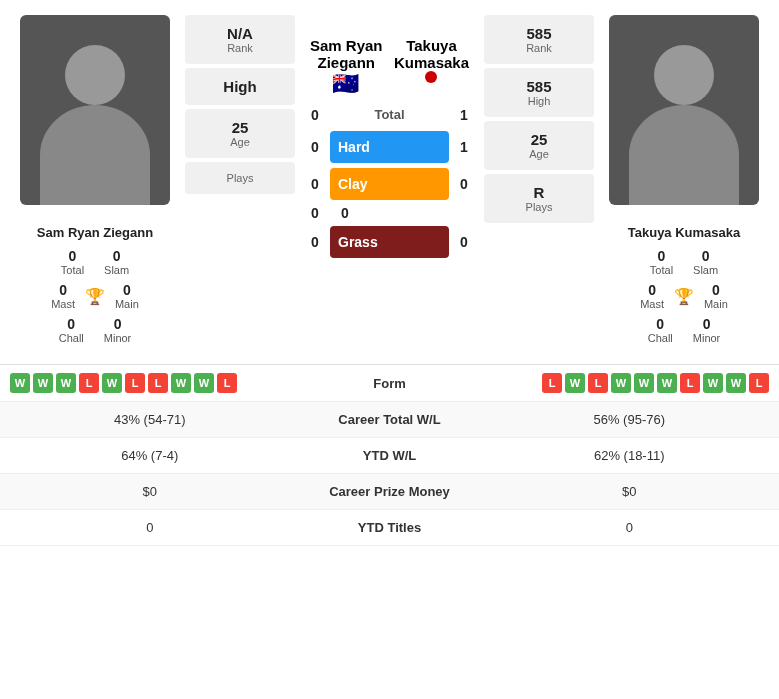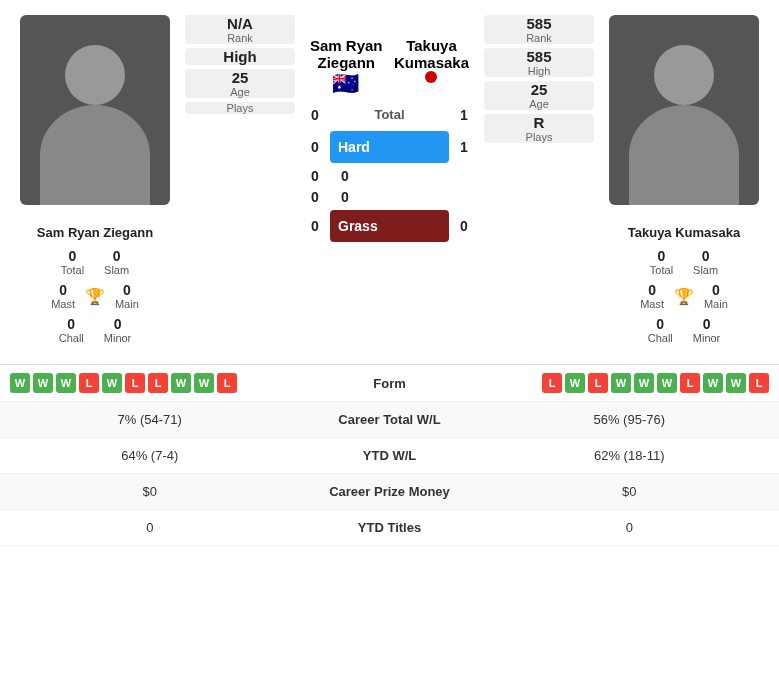--- a/index.html
+++ b/index.html
@@ -123,20 +123,21 @@
 
     
     .player-info-box {
       width: 110px;
       flex-shrink: 0;
     }
 
     .info-cell {
       background: #f0f0f0;
       border-radius: 4px;
+      padding: 10px;
       text-align: center;
       margin-bottom: 4px;
     }
 
     .info-cell .val {
       font-size: 15px;
       font-weight: bold;
       color: #222;
     }
 
@@ -395,20 +396,21 @@
         </div>
 
         <div class="score-row">
           <div class="score-left">0</div>
           <div class="surface-label hard">Hard</div>
           <div class="score-right">1</div>
         </div>
 
         <div class="score-row">
           <div class="score-left">0</div>
+          <div class="surface-label clay">Clay</div>
           <div class="score-right">0</div>
         </div>
 
         <div class="score-row">
           <div class="score-left">0</div>
           <div class="score-right">0</div>
         </div>
 
         <div class="score-row">
           <div class="score-left">0</div>
@@ -502,21 +504,21 @@
         <div class="badge badge-w">W</div>
         <div class="badge badge-w">W</div>
         <div class="badge badge-l">L</div>
         <div class="badge badge-w">W</div>
         <div class="badge badge-w">W</div>
         <div class="badge badge-l">L</div>
       </div>
     </div>
 
     <div class="stat-row">
-      <div class="stat-row-left">7% (54-71)</div>
+      <div class="stat-row-left">43% (54-71)</div>
       <div class="stat-row-center">Career Total W/L</div>
       <div class="stat-row-right">56% (95-76)</div>
     </div>
 
     <div class="stat-row">
       <div class="stat-row-left">64% (7-4)</div>
       <div class="stat-row-center">YTD W/L</div>
       <div class="stat-row-right">62% (18-11)</div>
     </div>
 

